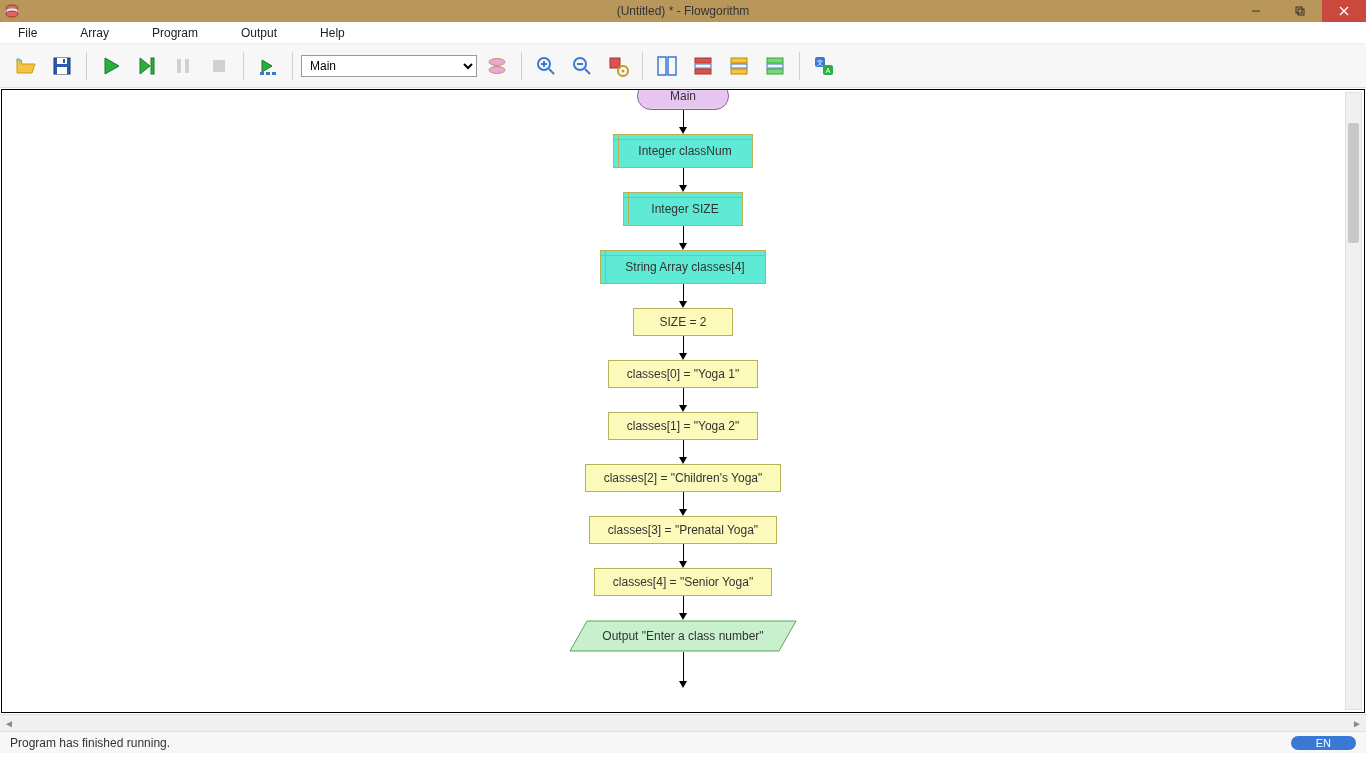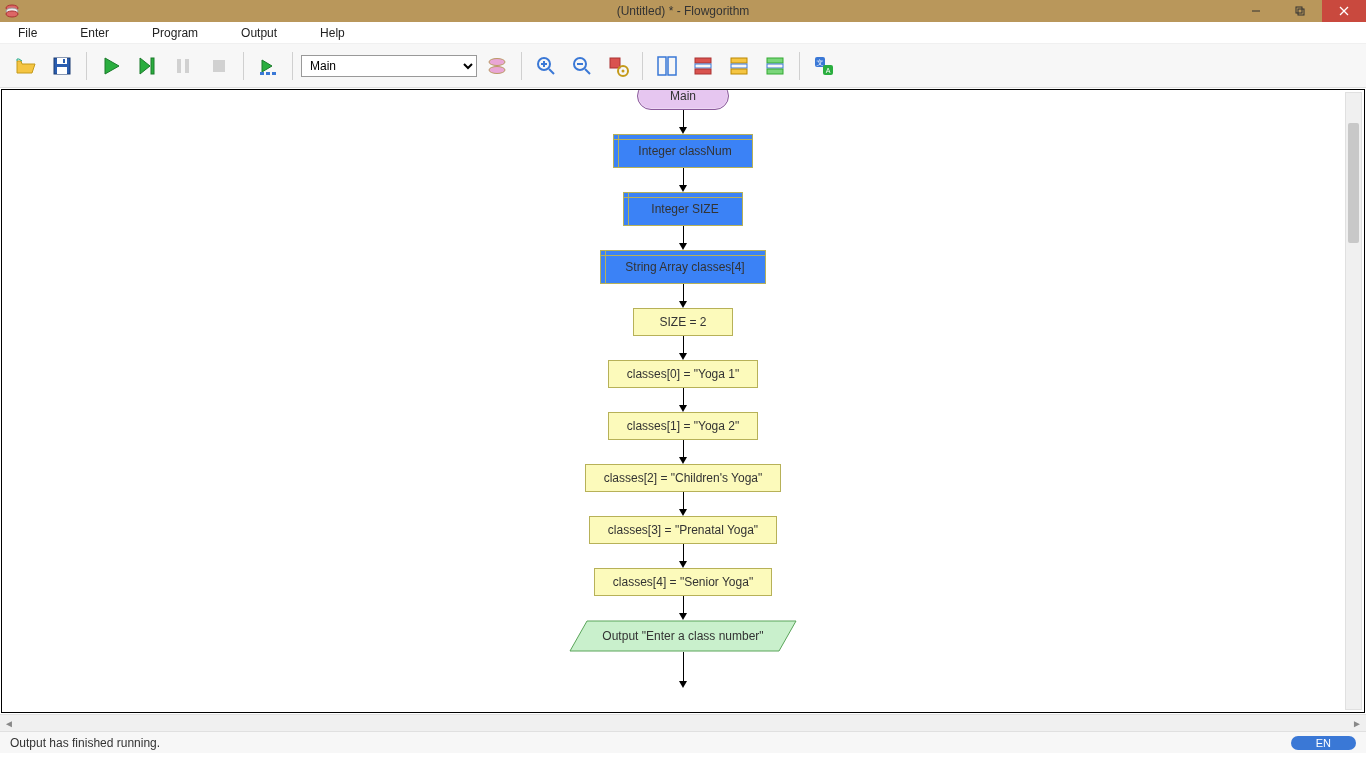--- a/index.html
+++ b/index.html
@@ -23,21 +23,21 @@
   .tool-sep { width: 1px; height: 28px; background: #d0d0d0; margin: 0 4px; }
   .tool-select { height: 22px; width: 176px; border: 1px solid #999; font-size: 12px; padding: 0 4px; background: #fff; }
   
   .canvas { position: relative; height: 624px; background: #fff; border: 1px solid #000; margin: 1px; overflow: hidden; }
   .canvas-inner { position: absolute; left: 0; top: 0; width: 100%; height: 100%; }
   
   .flow-col { position: absolute; left: 50%; transform: translateX(-50%); display: flex; flex-direction: column; align-items: center; top: -8px; }
   
   .terminal { background: #e6c6f0; border: 1px solid #8a5a9a; border-radius: 18px; padding: 6px 28px; font-size: 12px; color: #333; min-width: 92px; text-align: center; box-shadow: inset 0 0 0 1px rgba(255,255,255,.3); }
   
-  .declare { position: relative; background: #3b82f6; border: 1px solid #b7b158; padding: 9px 20px 9px 24px; font-size: 12px; color: #333; min-width: 120px; text-align: center; }
+  .declare { position: relative; background: #5eead4; border: 1px solid #b7b158; padding: 9px 20px 9px 24px; font-size: 12px; color: #333; min-width: 120px; text-align: center; }
   .declare::before { content: ""; position: absolute; left: 4px; top: 0; bottom: 0; width: 1px; background: #b7b158; }
   .declare::after { content: ""; position: absolute; left: 0; right: 0; top: 4px; height: 1px; background: #b7b158; }
   
   .assign { background: #fcfabb; border: 1px solid #b7b158; padding: 6px 18px; font-size: 12px; color: #333; min-width: 100px; text-align: center; }
   
   .output-wrap { padding: 0; }
   .output { position: relative; height: 32px; width: 228px; display: flex; align-items: center; justify-content: center; }
   .output svg { position: absolute; left: 0; top: 0; }
   .output span { position: relative; font-size: 12px; color: #333; }
   
@@ -82,21 +82,21 @@
         <svg viewBox="0 0 10 10">
           <line x1="1" y1="1" x2="9" y2="9" stroke="#fff" stroke-width="1.2"></line>
           <line x1="9" y1="1" x2="1" y2="9" stroke="#fff" stroke-width="1.2"></line>
         </svg>
       </div>
   </div>
 </div>
 
 <div class="menubar">
   <div class="menu-item">File</div>
-  <div class="menu-item">Enter</div>
+  <div class="menu-item">Array</div>
   <div class="menu-item">Program</div>
   <div class="menu-item">Output</div>
   <div class="menu-item">Help</div>
 </div>
 
 <div class="toolbar">
   <div class="tool-btn">
       <svg width="24" height="24" viewBox="0 0 24 24">
         <path d="M3 7 L3 19 L18 19 L21 10 L8 10 L7 7 Z" fill="#f5c542" stroke="#c49a1a"></path>
         <path d="M8 7 L5 5 L3 5 L3 7" fill="none" stroke="#2a8"></path>
@@ -285,15 +285,15 @@
       <div class="thumb"></div>
     </div>
 </div>
 
 <div class="hscroll">
   <div class="arr">◄</div>
   <div class="arr">►</div>
 </div>
 
 <div class="statusbar">
-  <span>Output has finished running.</span>
+  <span>Program has finished running.</span>
   <span class="lang-pill">EN</span>
 </div>
 
 </body></html>

